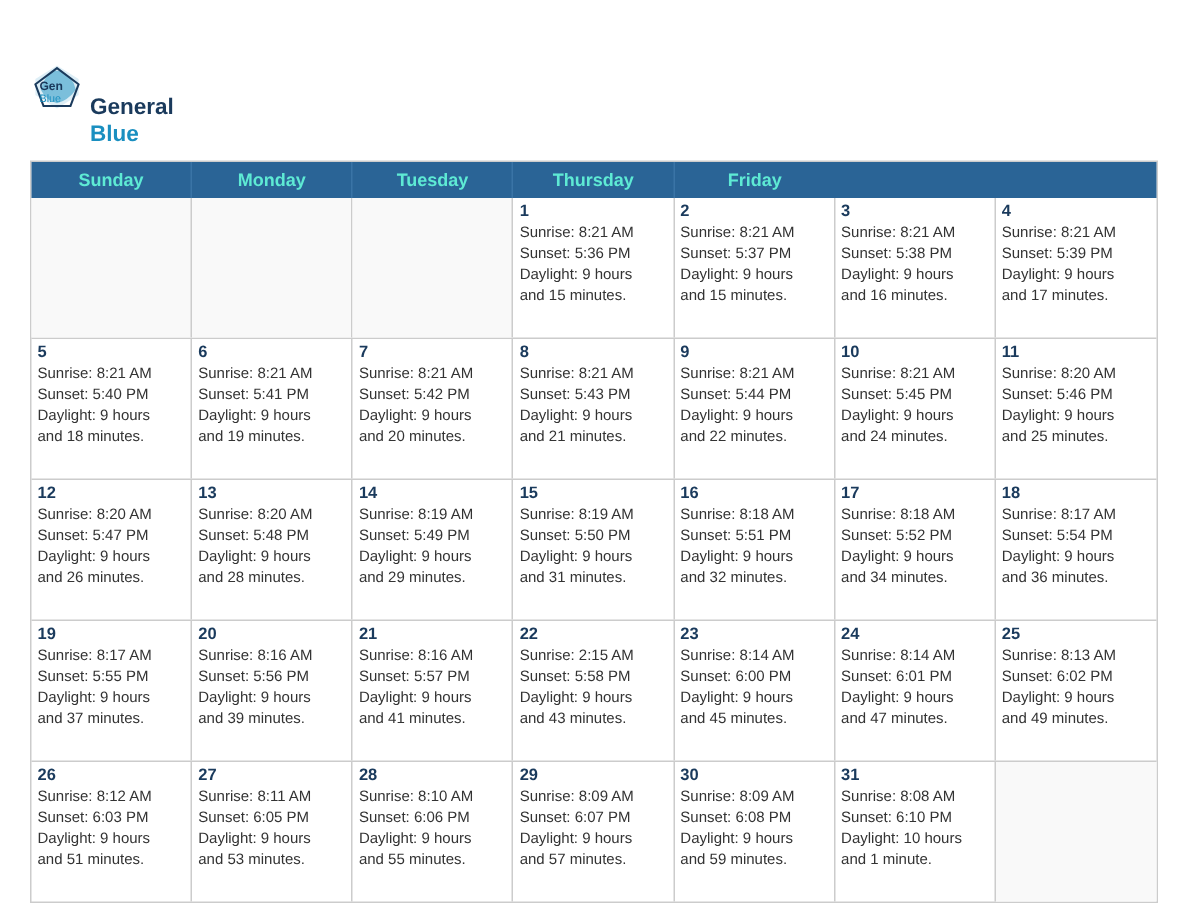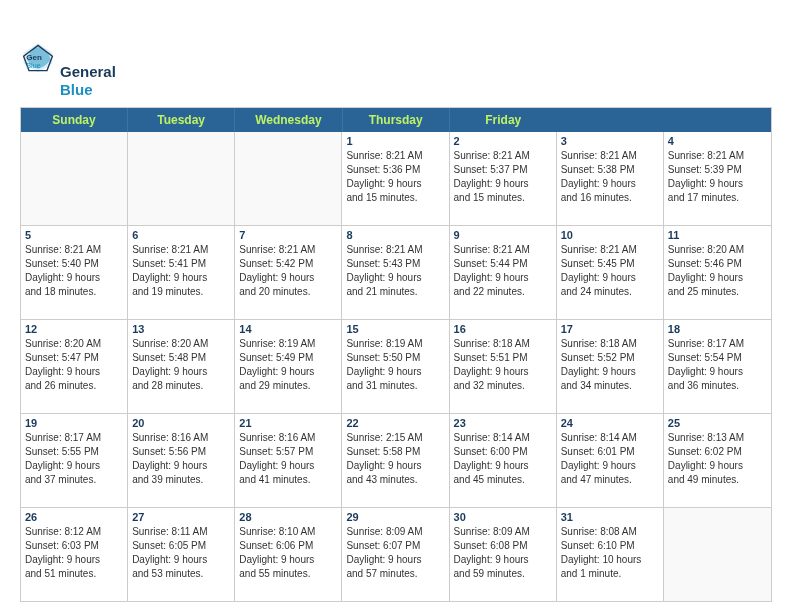--- a/index.html
+++ b/index.html
@@ -57,21 +57,21 @@
       display: flex;
       flex-direction: column;
       border: 1px solid #ccc;
     }
     .cal-header-row {
       display: grid;
       grid-template-columns: repeat(7, 1fr);
       background: #2a6496;
     }
     .cal-header-cell {
-      color: #bef264;
+      color: #5eead4;
       font-size: 12px;
       font-weight: bold;
       padding: 5px 20px;
       text-align: center;
       border-right: 1px solid #3a74a6;
     }
     .cal-header-cell:last-child { border-right: none; }
     .cal-body {
       flex: 1;
       display: flex;
@@ -127,22 +127,22 @@
     </div>
     <div class="title-block">
       <div class="main-title"></div>
       <div class="subtitle"></div>
     </div>
   </div>
 
   <div class="calendar">
     <div class="cal-header-row">
     <div class="cal-header-cell">Sunday</div>
+        <div class="cal-header-cell">Monday</div>
         <div class="cal-header-cell">Tuesday</div>
-        <div class="cal-header-cell">Wednesday</div>
         <div class="cal-header-cell">Thursday</div>
         <div class="cal-header-cell">Friday</div>
       </div>
     <div class="cal-body">
     <div class="cal-row">
           <div class="cal-cell empty"></div>
           <div class="cal-cell empty"></div>
           <div class="cal-cell empty"></div>
           <div class="cal-cell">
             <div class="day-num">1</div>

